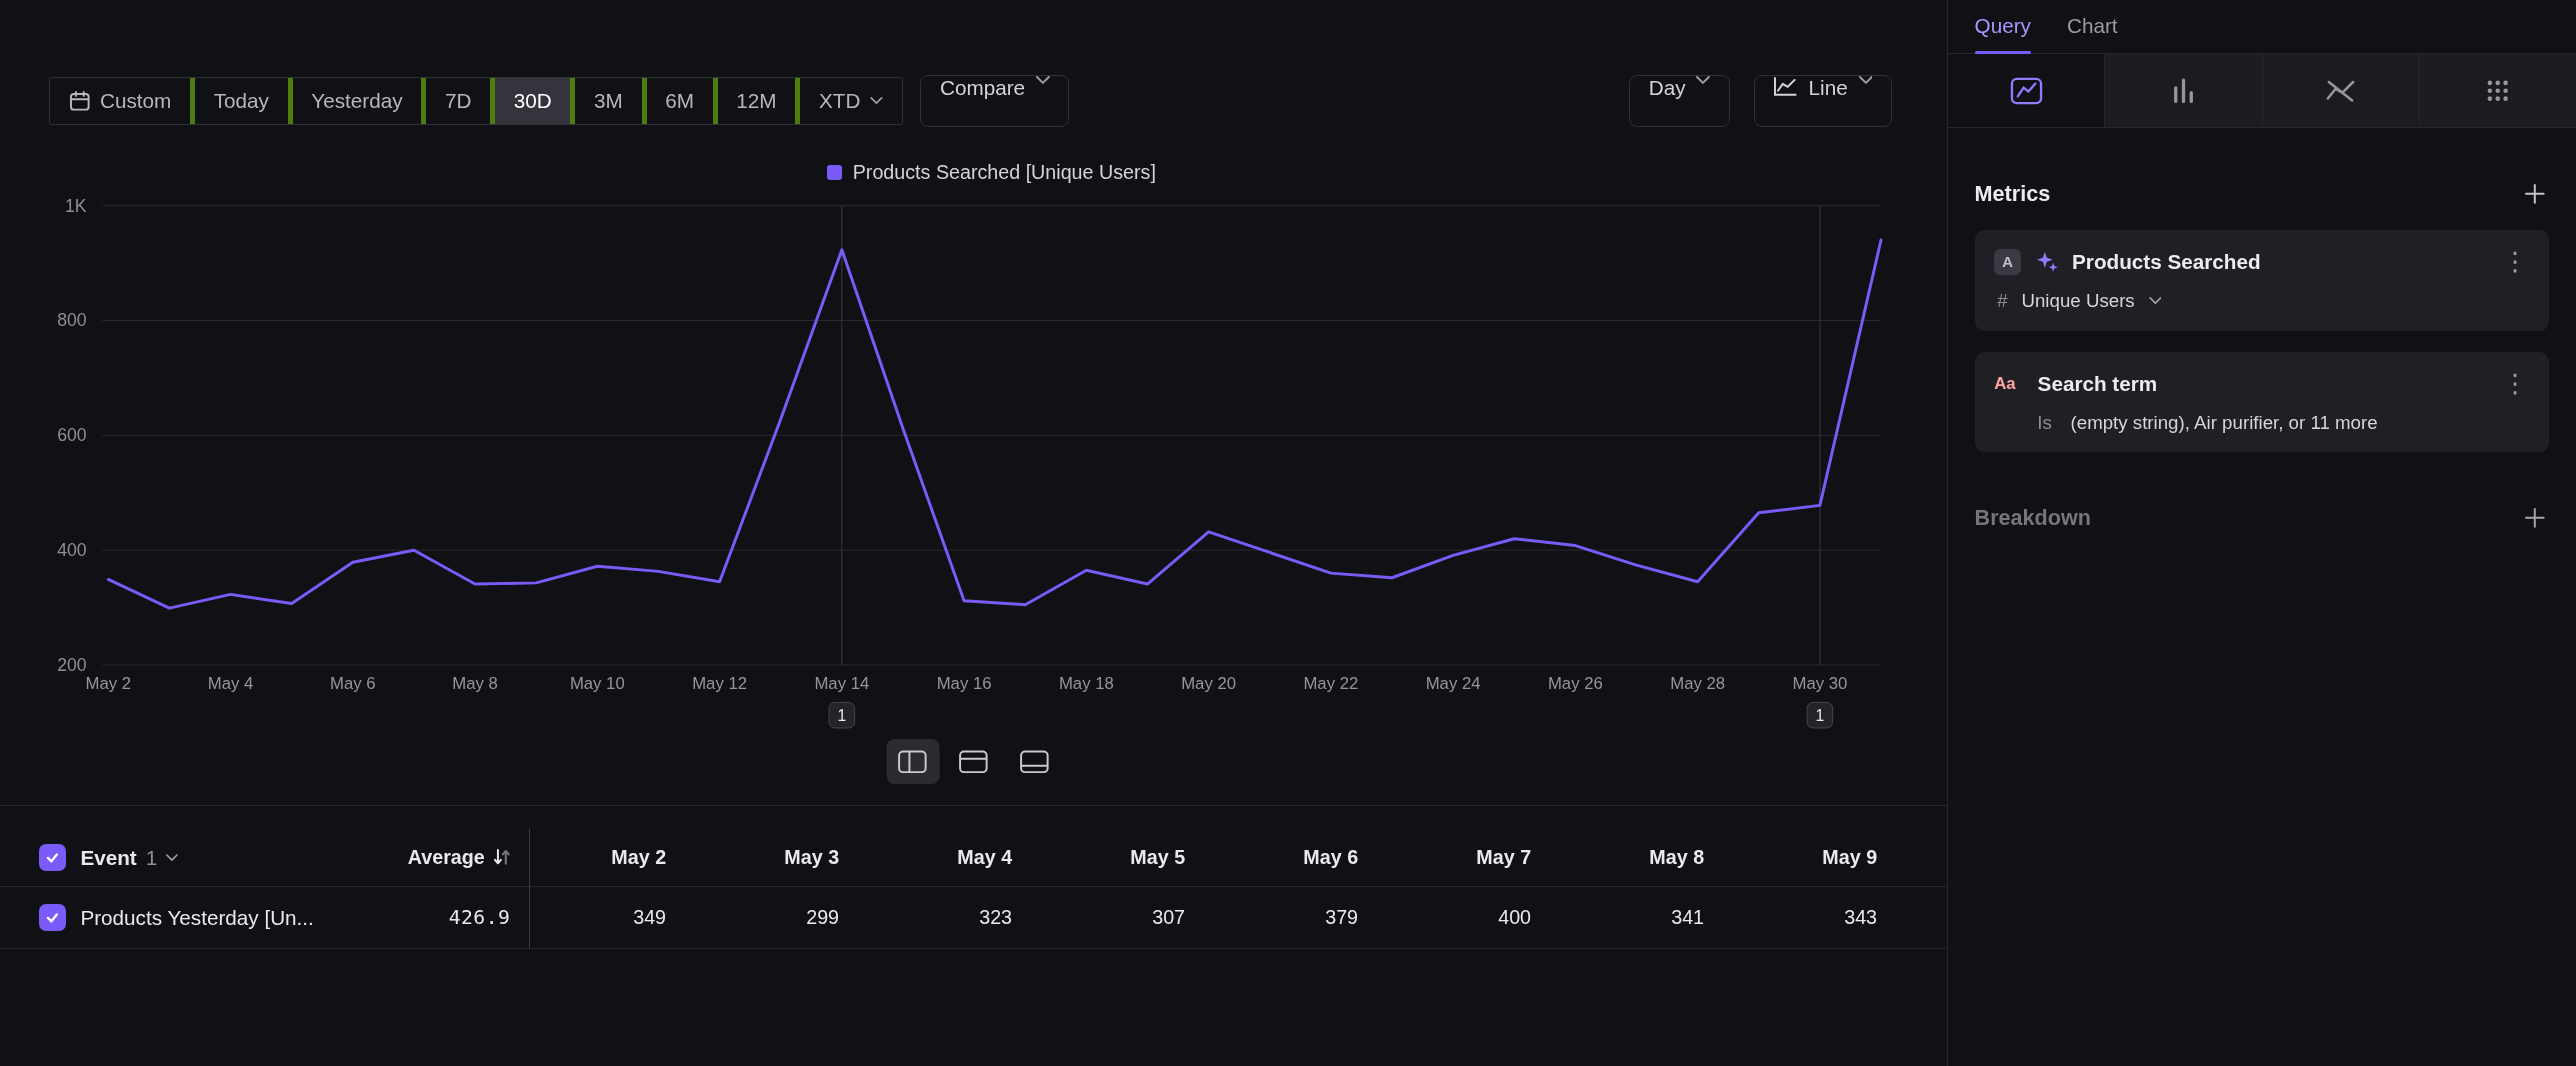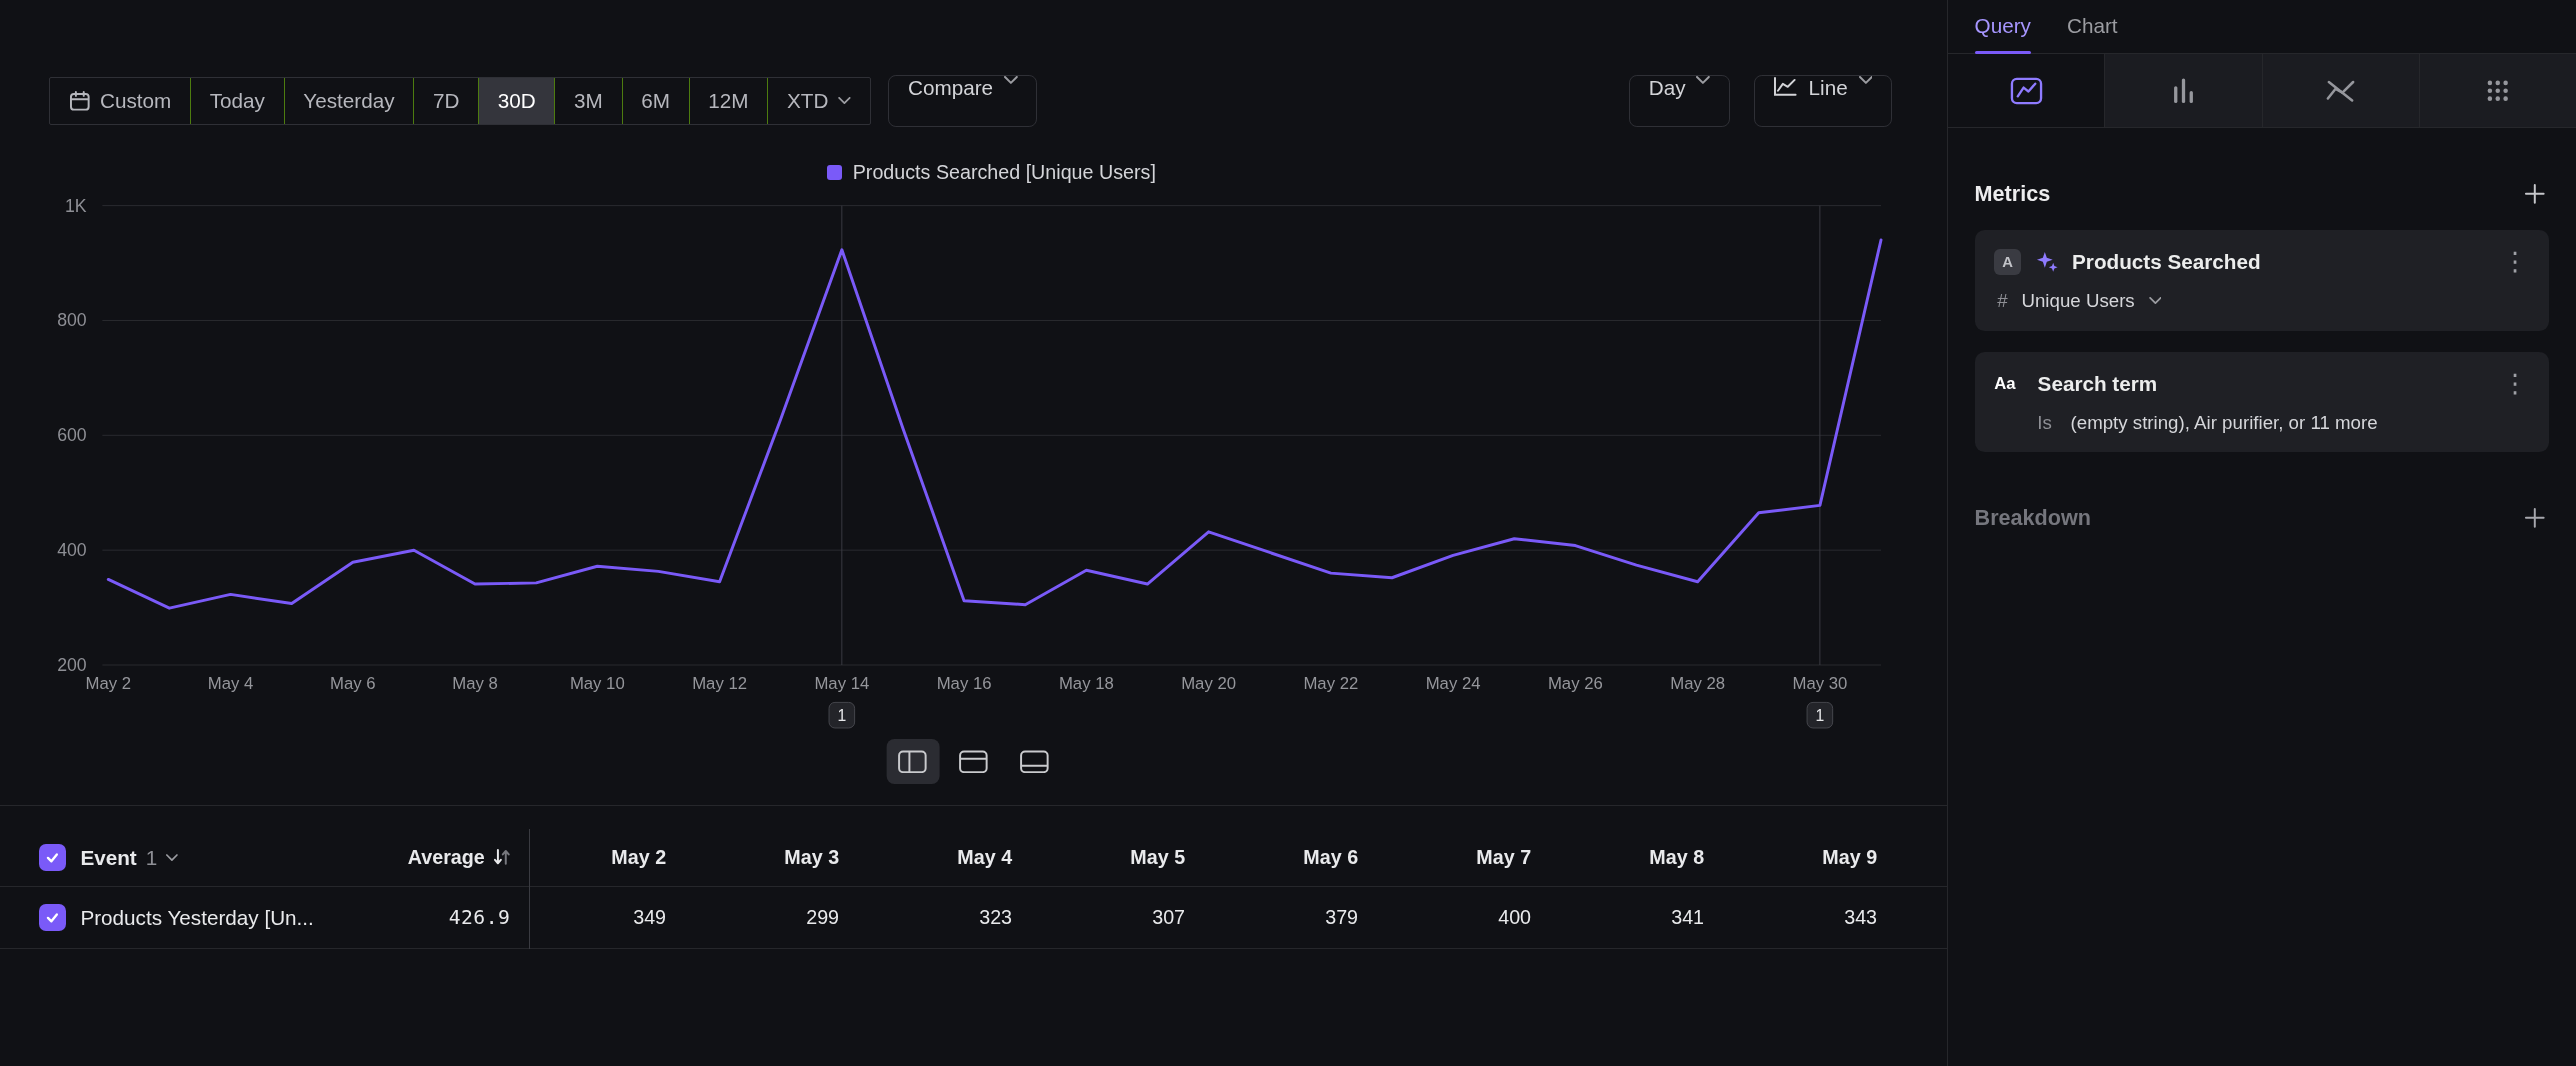--- a/index.html
+++ b/index.html
@@ -2,21 +2,21 @@
 <html><head>
 <meta charset="utf-8">
 <style>
   html,body{margin:0;padding:0;background:#0d0e11;}
   body{width:2576px;height:1067px;overflow:hidden;font-family:"Liberation Sans",sans-serif;-webkit-font-smoothing:antialiased;}
   .app{position:relative;width:2576px;height:1067px;background:#101115;display:flex;}
   
   .main{position:relative;width:1947px;height:1067px;border-right:1px solid #26272b;background:#101115;}
   .toolbar{position:absolute;top:75px;left:49px;right:55px;display:flex;align-items:center;z-index:3;}
   .seg-group{display:inline-flex;align-items:stretch;border:1px solid #2f3036;border-radius:2px;overflow:hidden;height:46px;background:transparent;}
-  .seg{display:flex;align-items:center;gap:9.8px;padding:0 18.7px;background:transparent;color:#b6b7bd;font-size:20.7px;border:none;border-left:1px solid #4d7c0f;cursor:pointer;font-family:inherit;}
+  .seg{display:flex;align-items:center;gap:9.8px;padding:0 18.7px;background:transparent;color:#b6b7bd;font-size:20.7px;border:none;border-left:5px solid #4d7c0f;cursor:pointer;font-family:inherit;}
   .seg:first-child{border-left:none;}
   .seg.active{background:#34353c;color:#ffffff;}
   .btn{display:flex;align-items:flex-start;gap:10.8px;height:52px;padding:0 18.7px;background:transparent;border:1px solid #2f3036;border-radius:7.9px;color:#d3d4d8;font-size:20.7px;cursor:pointer;font-family:inherit;}
   .btn.compare{margin-left:17.7px;}
   .spacer{flex:1;}
   .btn.gran{margin-right:23.6px;}
   .legend{position:absolute;top:161px;left:102px;width:1779px;display:flex;justify-content:center;align-items:center;gap:10.8px;z-index:2;color:#d4d5d9;font-size:19.7px;}
   .swatch{width:14.8px;height:14.8px;border-radius:3px;background:#7A5AF8;display:inline-block;}
   #chart-svg{position:absolute;top:0;left:0;z-index:1;}
   #chart-svg text{font-family:"Liberation Sans",sans-serif;}
@@ -54,21 +54,21 @@
   .section-head{display:flex;align-items:center;justify-content:space-between;}
   .section-head .lbl{font-size:21.6px;font-weight:bold;color:#ececee;}
   .section-head.metrics{margin-top:51px;}
   .section-head.filter{margin-top:67px;}
   .section-head.breakdown{margin-top:51px;}
   .section-head.breakdown .lbl{color:#75767d;}
   .plus{background:none;border:none;padding:0;cursor:pointer;display:flex;align-items:center;justify-content:center;width:29.5px;height:29.5px;}
   .card{margin-top:21.6px;background:#1f2025;border-radius:9.8px;padding:18.7px 19.7px;box-sizing:border-box;cursor:pointer;}
   .crow1{display:flex;align-items:center;gap:13.8px;}
   .letter-badge{width:26.6px;height:26.6px;border-radius:5.9px;background:#3a3b42;color:#c2c3c8;font-size:14.8px;font-weight:bold;display:flex;align-items:center;justify-content:center;flex:0 0 26.6px;}
-  .aa-badge{color:#ffffff;font-size:16.7px;font-weight:bold;width:29.5px;flex:0 0 29.5px;}
+  .aa-badge{color:#fca5a5;font-size:16.7px;font-weight:bold;width:29.5px;flex:0 0 29.5px;}
   .card-title{font-size:20.7px;font-weight:bold;color:#eceded;flex:1;white-space:nowrap;overflow:hidden;}
   .kebab{background:none;border:none;color:#9fa0a6;font-size:25.6px;line-height:1;cursor:pointer;padding:0 2px;}
   .crow2{display:flex;align-items:center;gap:13.8px;margin-top:14.8px;padding-left:3px;font-size:18.7px;color:#d5d6da;}
   .crow2 .muted{color:#8e8f95;}
   .crow2.filter2{padding-left:43px;gap:18.7px;font-size:18.7px;}
   .chev{flex:0 0 auto;}
 </style>
 </head>
 <body>
 

